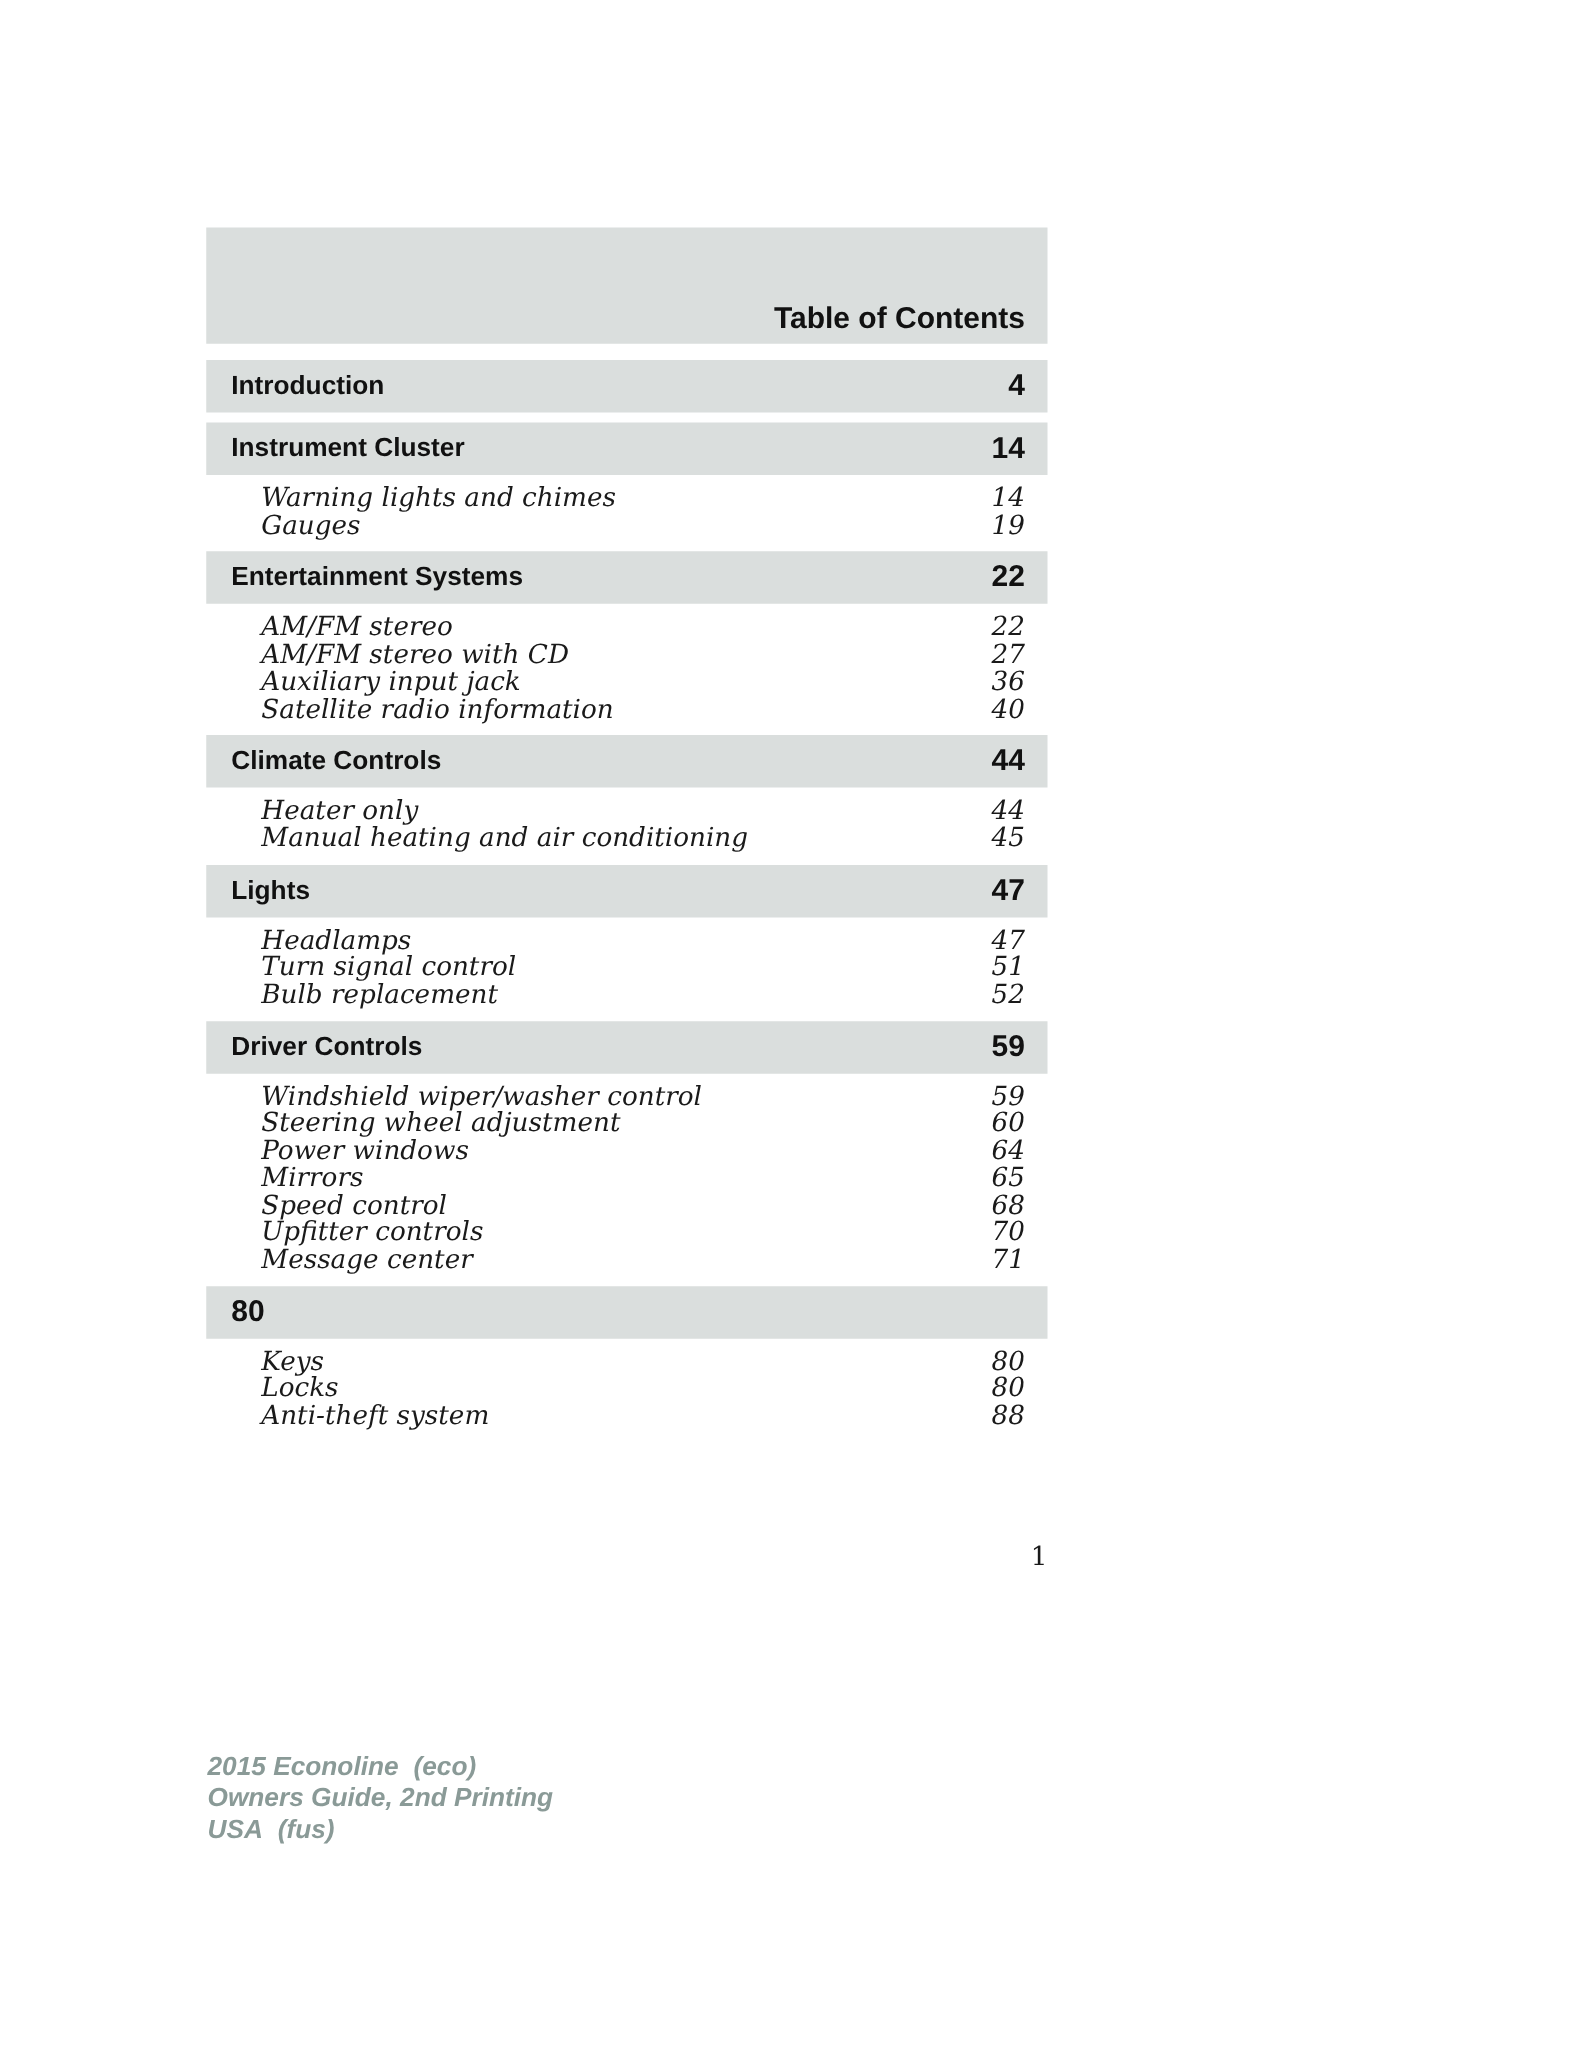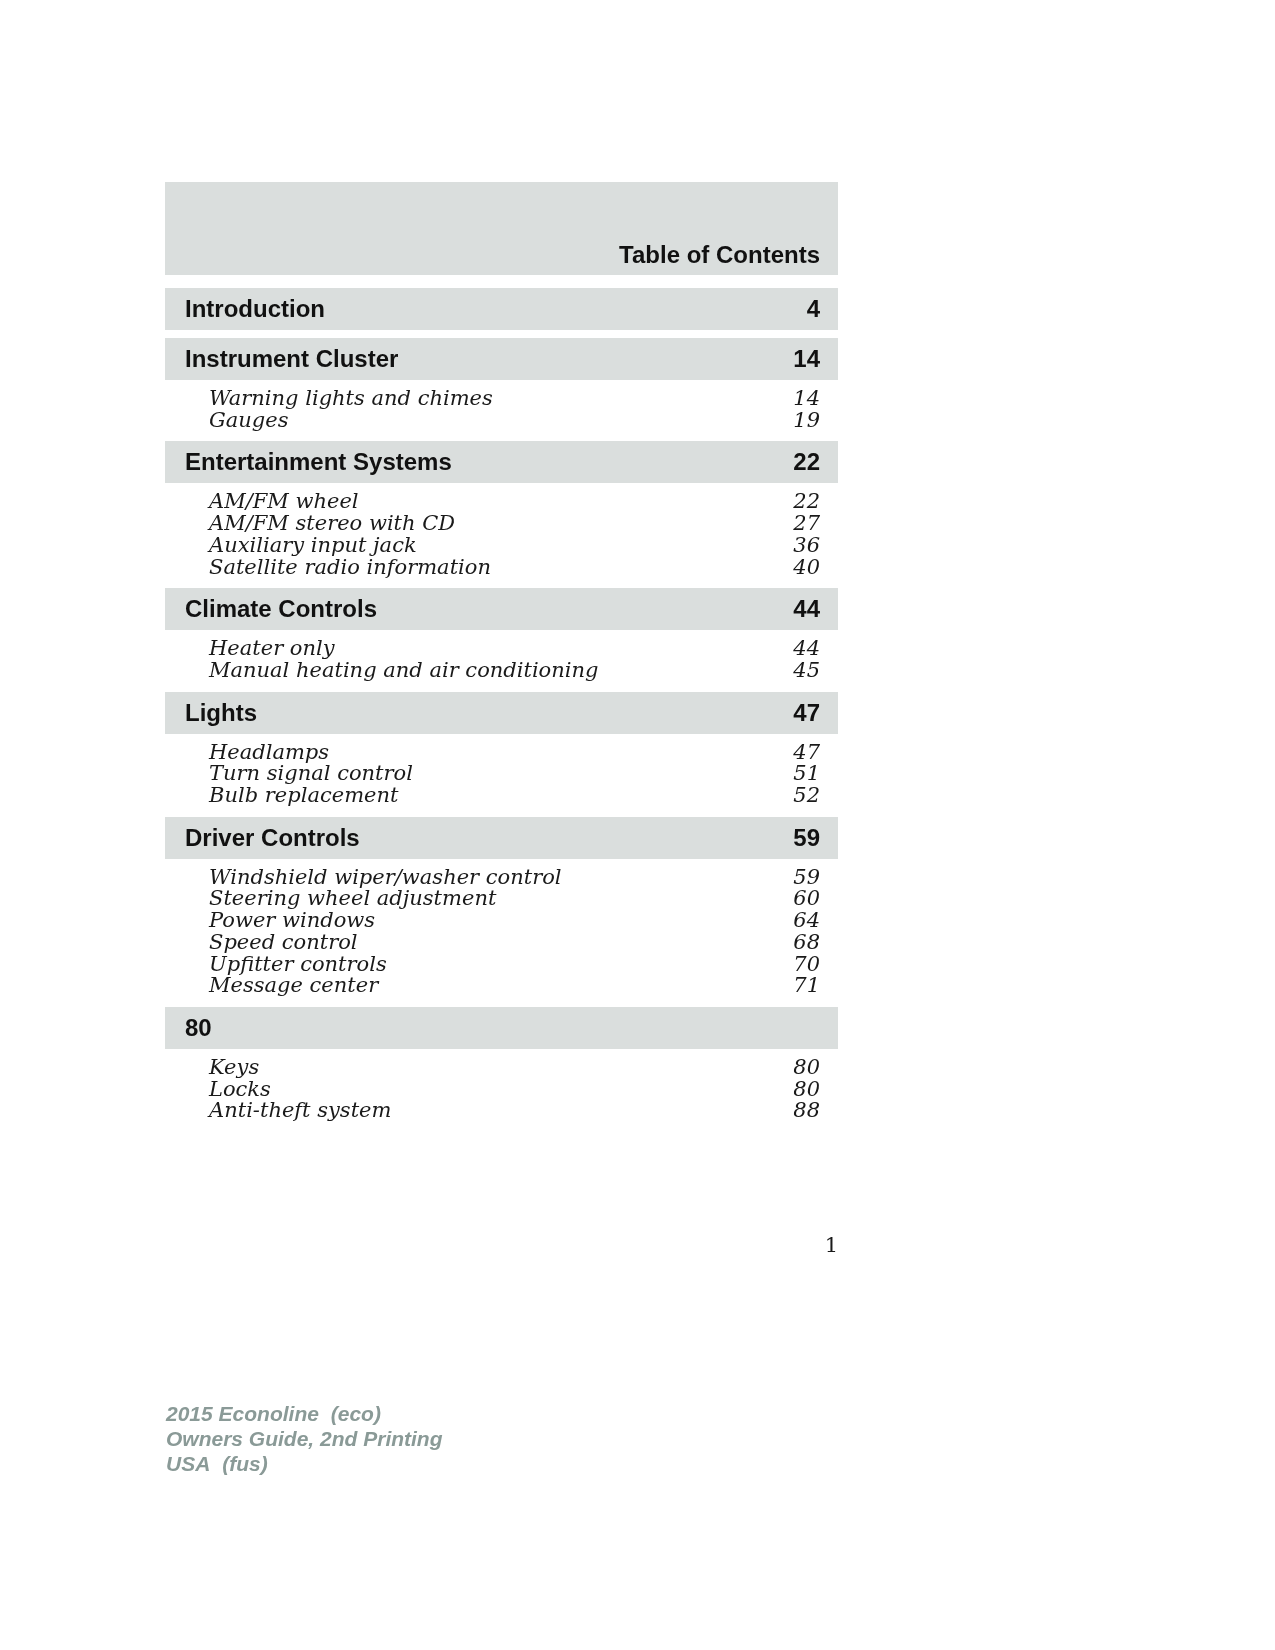--- a/index.html
+++ b/index.html
@@ -45,21 +45,21 @@
   .sec-bar {
     height: 42px;
     background: var(--bar-bg, #dadedd);
     display: flex;
     align-items: center;
     box-sizing: border-box;
     padding: 0 18px 0 20px;
   }
   .bar-label {
     flex: 1;
-    font-size: 24px;
+    font-size: 21px;
     font-weight: bold;
     color: var(--ink, #111111);
   }
   .bar-page {
     font-size: 24px;
     font-weight: bold;
     color: var(--ink, #111111);
   }
   
   .items {
@@ -141,21 +141,21 @@
 </ul>
   </section>
 
   <section class="toc-section">
     <div class="sec-bar">
       <span class="bar-label">Entertainment Systems</span>
       <span class="bar-page">22</span>
     </div>
     <ul class="items">
   <li class="item">
-    <span class="item-label">AM/FM wheel</span>
+    <span class="item-label">AM/FM stereo</span>
     <span class="item-page">22</span>
   </li>
 
   <li class="item">
     <span class="item-label">AM/FM stereo with CD</span>
     <span class="item-page">27</span>
   </li>
 
 
   <li class="item">
@@ -226,20 +226,24 @@
   <li class="item">
     <span class="item-label">Steering wheel adjustment</span>
     <span class="item-page">60</span>
   </li>
 
   <li class="item">
     <span class="item-label">Power windows</span>
     <span class="item-page">64</span>
   </li>
 
+  <li class="item">
+    <span class="item-label">Mirrors</span>
+    <span class="item-page">65</span>
+  </li>
 
   <li class="item">
     <span class="item-label">Speed control</span>
     <span class="item-page">68</span>
   </li>
 
   <li class="item">
     <span class="item-label">Upfitter controls</span>
     <span class="item-page">70</span>
   </li>

